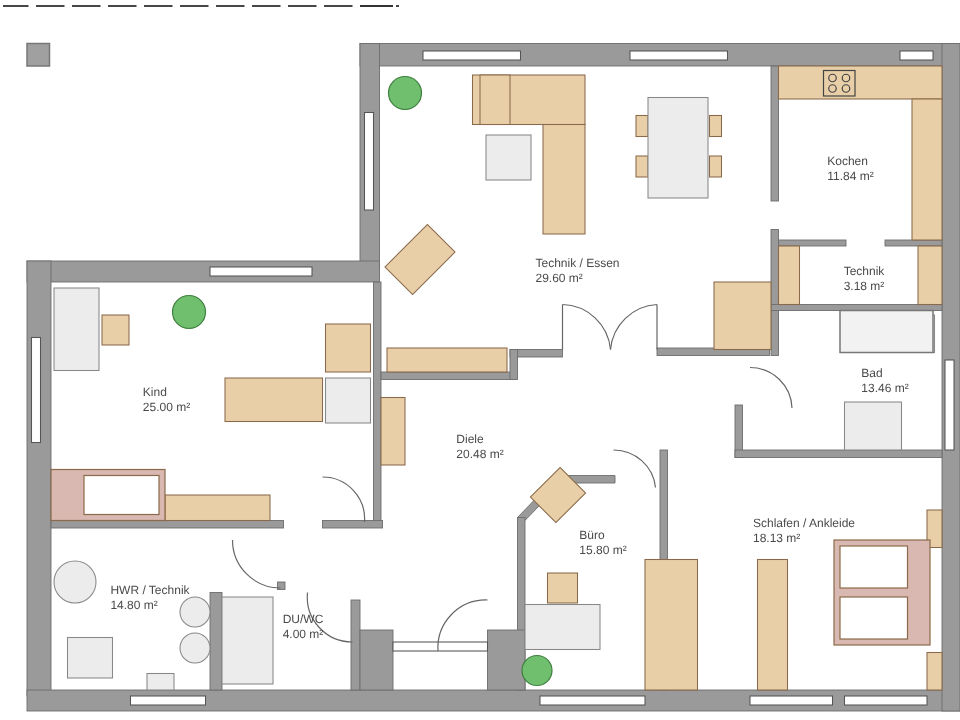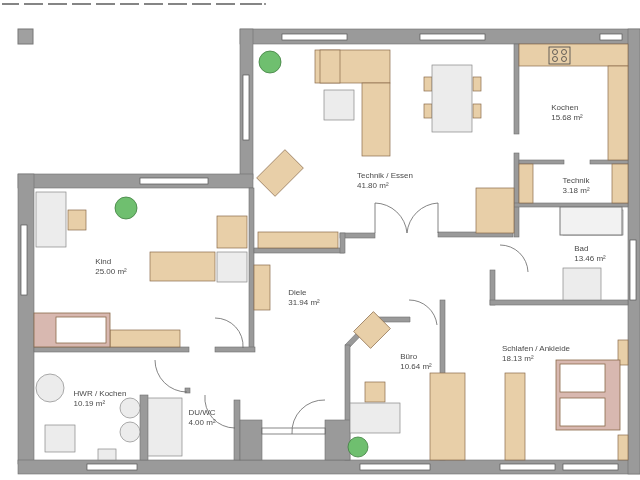--- a/index.html
+++ b/index.html
@@ -176,50 +176,50 @@
     <rect x="549" y="47" width="21" height="17"></rect>
     <circle cx="555" cy="52" r="2.5"></circle>
       <circle cx="564" cy="52" r="2.5"></circle>
     <circle cx="555" cy="59" r="2.5"></circle>
       <circle cx="564" cy="59" r="2.5"></circle>
   </g>
 </svg>
 
 <div class="lbl" style="left:385px;top:171px">
   <span>Technik / Essen</span>
-  <span>41.80 m²</span>
+  <span>29.60 m²</span>
 </div>
 <div class="lbl" style="left:567px;top:103px">
   <span>Kochen</span>
-  <span>15.68 m²</span>
+  <span>11.84 m²</span>
 </div>
 <div class="lbl" style="left:576px;top:176px">
   <span>Technik</span>
   <span>3.18 m²</span>
 </div>
 <div class="lbl" style="left:111px;top:257px">
   <span>Kind</span>
   <span>25.00 m²</span>
 </div>
-<div class="lbl" style="left:304px;top:288px">
+<div class="lbl" style="left:320px;top:288px">
   <span>Diele</span>
-  <span>31.94 m²</span>
+  <span>20.48 m²</span>
 </div>
 <div class="lbl" style="left:590px;top:244px">
   <span>Bad</span>
   <span>13.46 m²</span>
 </div>
-<div class="lbl" style="left:416px;top:352px">
+<div class="lbl" style="left:402px;top:352px">
   <span>Büro</span>
-  <span>10.64 m²</span>
+  <span>15.80 m²</span>
 </div>
 <div class="lbl" style="left:536px;top:344px">
   <span>Schlafen / Ankleide</span>
   <span>18.13 m²</span>
 </div>
 <div class="lbl" style="left:100px;top:389px">
-  <span>HWR / Kochen</span>
-  <span>10.19 m²</span>
+  <span>HWR / Technik</span>
+  <span>14.80 m²</span>
 </div>
 <div class="lbl" style="left:202px;top:408px">
   <span>DU/WC</span>
   <span>4.00 m²</span>
 </div>
 
 </body></html>

